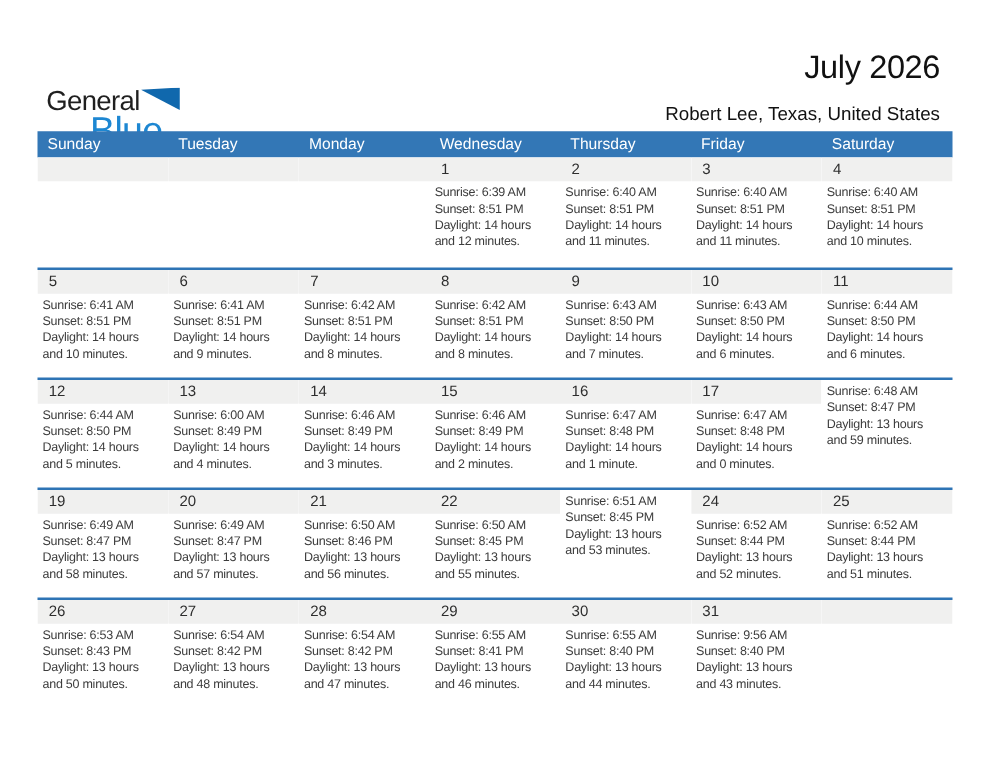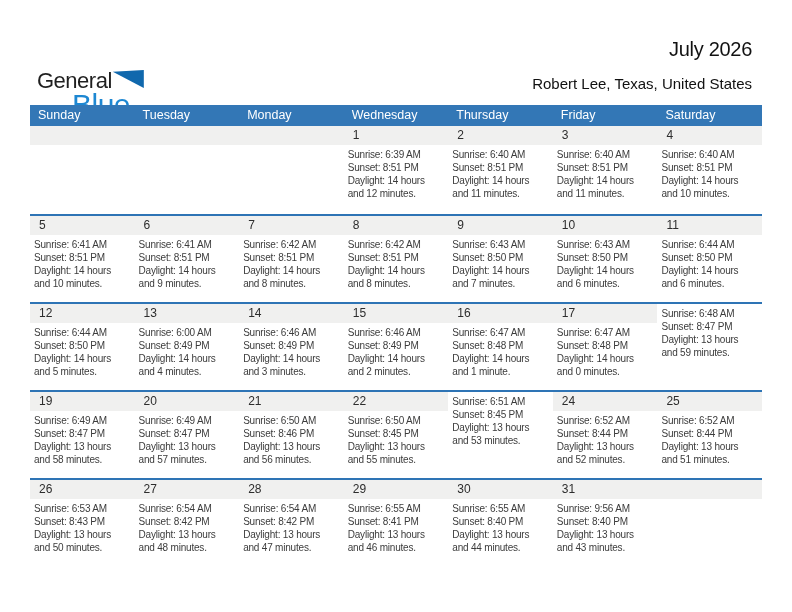--- a/index.html
+++ b/index.html
@@ -43,21 +43,21 @@
   }
 
   
   .header-block {
     position: absolute;
     top: 38px;
     right: 40px;
     text-align: right;
   }
   .page-title {
-    font-size: 20px;
+    font-size: 26px;
     font-weight: 400;
     color: #111111;
     letter-spacing: -0.3px;
   }
   .page-subtitle {
     font-size: 15px;
     font-weight: 400;
     color: #111111;
     margin-top: 14px;
   }

